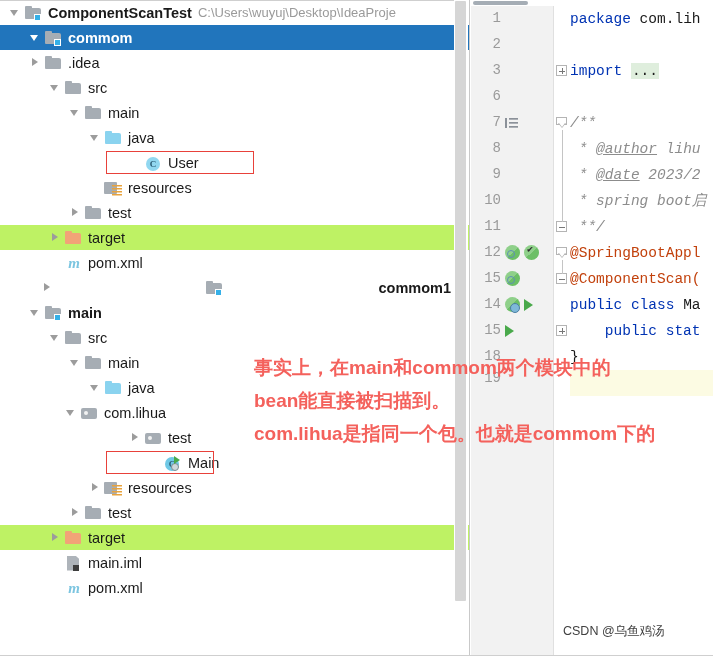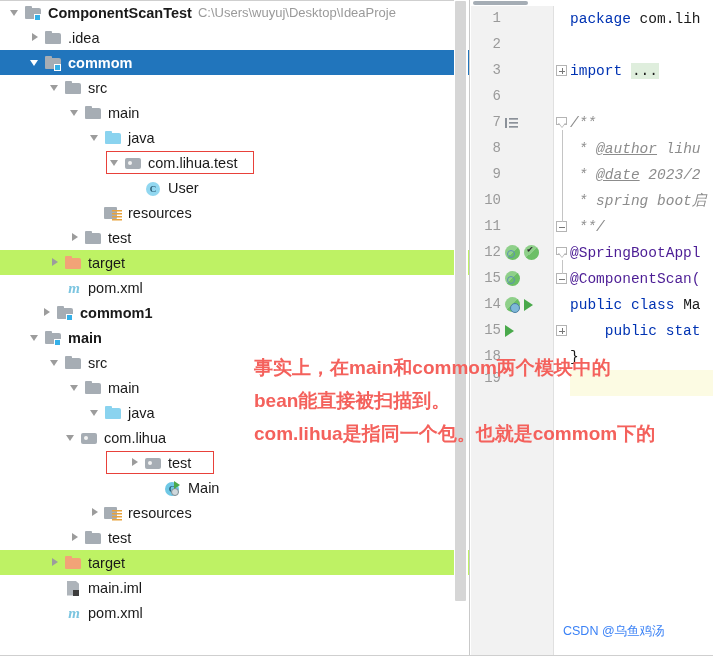--- a/index.html
+++ b/index.html
@@ -352,21 +352,21 @@
     left: 99px; top: 6px;
     width: 143px; height: 650px;
     font-family: "Liberation Mono", monospace;
     font-size: 14.5px;
     line-height: 26px;
     white-space: pre;
   }
   .cline { position:absolute; left:0; height:26px; }
   .kw { color:#0033b3; }
   .plain { color:#1a1a1a; }
-  .anno { color:#4c1d95;text-align:center; }
+  .anno { color:#c2410c;text-align:center; }
   .cmt { color:#8c8c8c; font-style:italic; }
   .cmt-tag { color:#8c8c8c; font-style:italic; text-decoration:underline; }
   .fold-ellipsis {
     background:#dfeedd; color:#1a1a1a; padding:0 1px;
   }
 
   
   .code-band {
     position:absolute; left:99px; width:143px; height:26px;
     background:#fcfbe3;
@@ -407,51 +407,46 @@
     <div id="tree-top-border"></div>
     <div id="tree-rows">
         <div class="row" style="padding-left: 8px;">
           <span class="twisty expanded"></span>
           <span class="icon ic-module">
             <span class="badge"></span>
           </span>
           <span class="label bold">ComponentScanTest</span>
           <span class="subpath">C:\Users\wuyuj\Desktop\IdeaProje</span>
         </div>
+        <div class="row selected" style="padding-left: 28px;">
+          <span class="twisty expanded"></span>
+          <span class="icon ic-module">
+            <span class="badge"></span>
+          </span>
+          <span class="label bold">commom</span>
+        </div>
         <div class="row" style="padding-left: 28px;">
           <span class="twisty collapsed"></span>
           <span class="icon ic-folder"></span>
           <span class="label">.idea</span>
         </div>
-        <div class="row selected" style="padding-left: 28px;">
-          <span class="twisty expanded"></span>
-          <span class="icon ic-module">
-            <span class="badge"></span>
-          </span>
-          <span class="label bold">commom</span>
-        </div>
         <div class="row" style="padding-left: 48px;">
           <span class="twisty expanded"></span>
           <span class="icon ic-folder"></span>
           <span class="label">src</span>
         </div>
         <div class="row" style="padding-left: 68px;">
           <span class="twisty expanded"></span>
           <span class="icon ic-folder"></span>
           <span class="label">main</span>
         </div>
         <div class="row" style="padding-left: 88px;">
           <span class="twisty expanded"></span>
           <span class="icon ic-folder-src"></span>
           <span class="label">java</span>
-        </div>
-        <div class="row" style="padding-left: 108px;">
-          <span class="twisty expanded"></span>
-          <span class="icon ic-package"></span>
-          <span class="label">com.lihua.test</span>
         </div>
         <div class="row" style="padding-left: 128px;">
           <span class="twisty"></span>
           <span class="icon ic-class">
             <span class="circ">C</span>
           </span>
           <span class="label">User</span>
         </div>
         <div class="row" style="padding-left: 88px;">
           <span class="twisty"></span>
@@ -468,21 +463,21 @@
         <div class="row highlight-yellow" style="padding-left: 48px;">
           <span class="twisty collapsed"></span>
           <span class="icon ic-folder-target"></span>
           <span class="label">target</span>
         </div>
         <div class="row" style="padding-left: 48px;">
           <span class="twisty"></span>
           <span class="icon ic-maven">m</span>
           <span class="label">pom.xml</span>
         </div>
-        <div class="row" style="padding-left: 40px;">
+        <div class="row" style="padding-left: 40px; justify-content: space-between;">
           <span class="twisty collapsed"></span>
           <span class="icon ic-module">
             <span class="badge"></span>
           </span>
           <span class="label bold">commom1</span>
         </div>
         <div class="row" style="padding-left: 28px;">
           <span class="twisty expanded"></span>
           <span class="icon ic-module">
             <span class="badge"></span>
@@ -669,15 +664,15 @@
     <div class="code-band" style="top: 370px;"></div>
       <div id="code-area"><div class="cline" style="top: 0px;"><span class="kw">package</span><span class="plain"> com.lih</span></div><div class="cline" style="top: 26px;"></div><div class="cline" style="top: 52px;"><span class="kw">import</span><span class="plain"> </span><span class="fold-ellipsis">...</span></div><div class="cline" style="top: 78px;"></div><div class="cline" style="top: 104px;"><span class="cmt">/**</span></div><div class="cline" style="top: 130px;"><span class="cmt"> * </span><span class="cmt-tag">@author</span><span class="cmt"> lihu</span></div><div class="cline" style="top: 156px;"><span class="cmt"> * </span><span class="cmt-tag">@date</span><span class="cmt"> 2023/2</span></div><div class="cline" style="top: 182px;"><span class="cmt"> * spring boot启</span></div><div class="cline" style="top: 208px;"><span class="cmt"> **/</span></div><div class="cline" style="top: 234px;"><span class="anno">@SpringBootAppl</span></div><div class="cline" style="top: 260px;"><span class="anno">@ComponentScan(</span></div><div class="cline" style="top: 286px;"><span class="kw">public class </span><span class="plain">Ma</span></div><div class="cline" style="top: 312px;"><span class="kw">    public stat</span></div><div class="cline" style="top: 338px;"><span class="plain">}</span></div><div class="cline" style="top: 364px;"></div></div>
   </div>
 
   <div id="annotation" style="color: rgb(244, 97, 92);">
       <div>事实上，在main和commom两个模块中的</div>
       <div>bean能直接被扫描到。</div>
       <div>com.lihua是指同一个包。也就是commom下的</div>
     </div>
 
-  <div id="watermark" style="color: #3b82f6;">CSDN @乌鱼鸡汤</div>
+  <div id="watermark" style="color: #404040;">CSDN @乌鱼鸡汤</div>
   <div id="bottom-border"></div>
 </div>
 
 </body></html>

